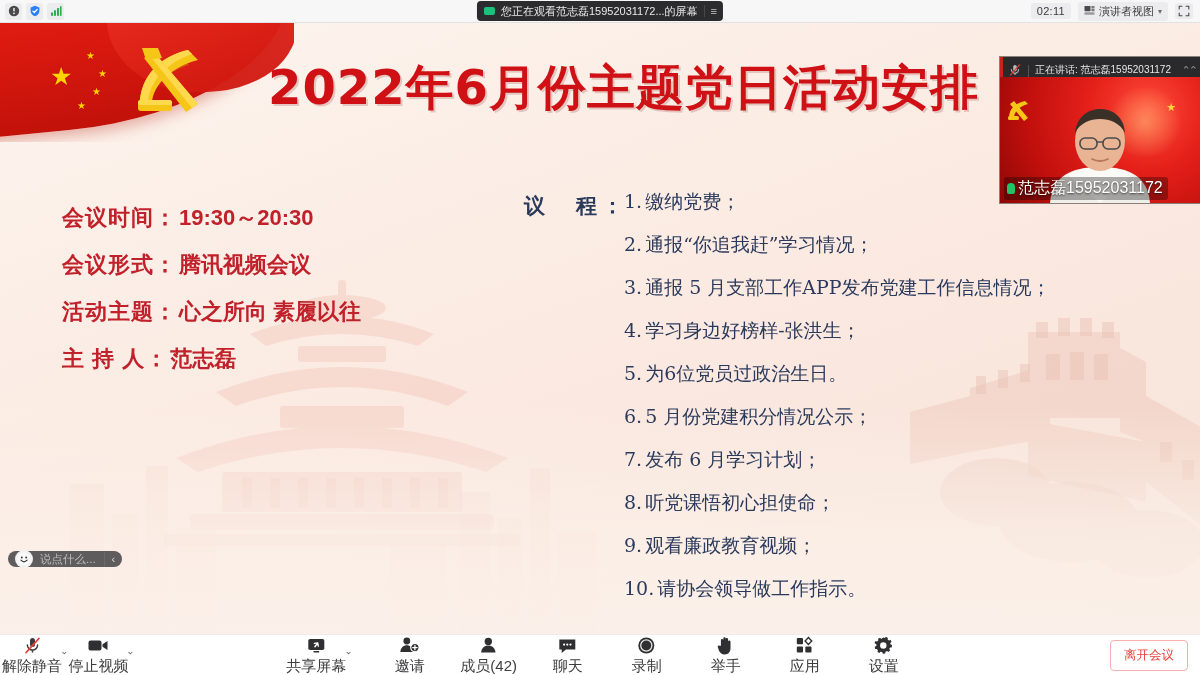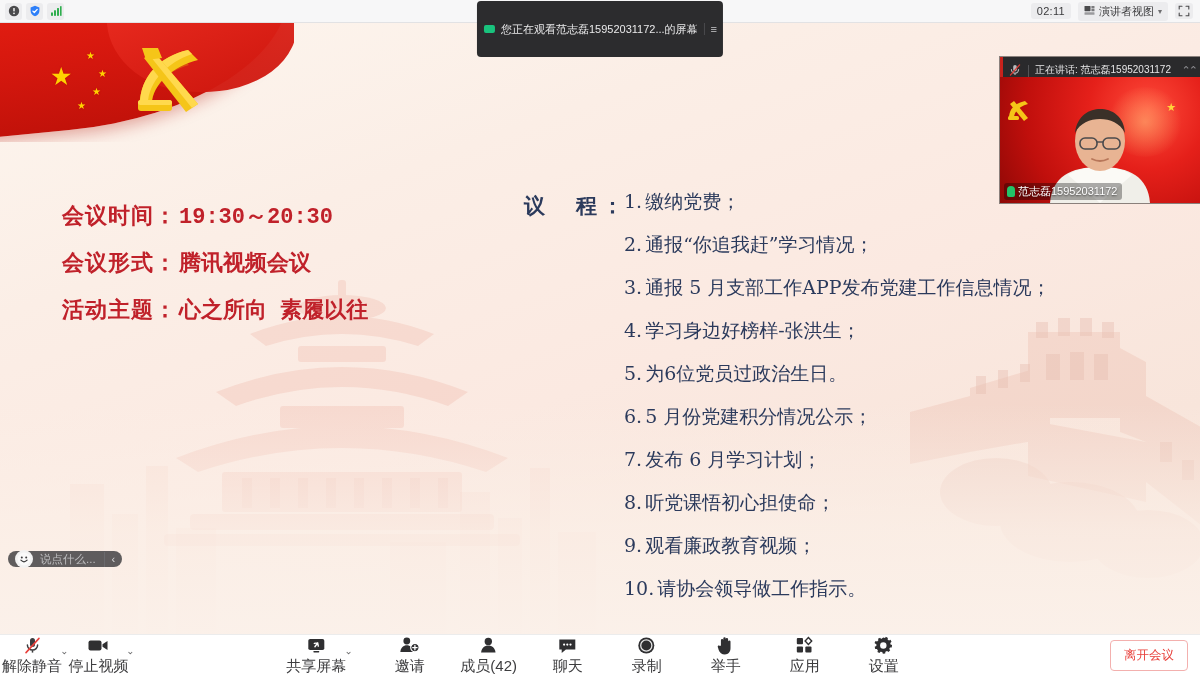--- a/index.html
+++ b/index.html
@@ -12,21 +12,21 @@
   .tb-left{display:flex;align-items:center;gap:4px;padding-left:5px;}
   .tb-ico{width:17px;height:17px;border-radius:3px;background:#ececee;display:flex;align-items:center;justify-content:center;}
   .tb-spacer{flex:1;}
   .tb-right{display:flex;align-items:center;gap:7px;padding-right:7px;}
   .tb-timer{font-size:11px;color:#3a3a3c;background:#ececee;border-radius:3px;padding:2px 6px;letter-spacing:.3px;}
   .tb-view{display:flex;align-items:center;gap:4px;background:#ececee;border-radius:3px;padding:2px 6px;font-size:11px;color:#3a3a3c;}
   .tb-full{width:18px;height:16px;background:#ececee;border-radius:3px;display:flex;align-items:center;justify-content:center;}
 
   
   .share-banner{position:absolute;left:50%;transform:translateX(-50%);top:1px;height:20px;
-       background:#2c2c2e;border-radius:4px;display:flex;align-items:center;gap:6px;padding:18px 7px;z-index:61;}
+       background:#2c2c2e;border-radius:4px;display:flex;align-items:center;gap:6px;padding:0 7px;z-index:61;}
   .share-banner .dot{width:11px;height:8px;background:#19c37d;border-radius:2px;flex:none;}
   .share-banner .txt{color:#e9e9ea;font-size:11px;white-space:nowrap;}
   .share-banner .sep{width:1px;height:12px;background:#4a4a4d;}
   .share-banner .menu{color:#c9c9cb;font-size:11px;letter-spacing:-1px;}
 
   
   .stage{position:absolute;left:0;top:22px;width:1200px;height:612px;overflow:hidden;
          background:linear-gradient(160deg,#fdf6ef 0%,#fbeee6 28%,#fbe9e1 55%,#f8e5db 78%,#f6e2d6 100%);}
 
   
@@ -55,21 +55,21 @@
        background:linear-gradient(to bottom,rgba(250,238,230,0) 0%,rgba(251,240,232,.75) 55%,rgba(251,241,234,.95) 100%);}
 
   
   .slide-title{position:absolute;left:268px;top:34px;font-size:48px;font-weight:bold;color:#cf1116;
       letter-spacing:1px;white-space:nowrap;text-shadow:2px 2px 0 rgba(120,10,10,.18);
       font-family:"DejaVu Sans","Liberation Sans",sans-serif;}
 
   
   .info{position:absolute;left:62px;top:185px;color:#c0212a;}
   .info-row{font-size:22px;line-height:1;margin-bottom:25px;white-space:nowrap;
-      font-family:Liberation Mono, monospace;font-weight:bold;}
+      font-family:Liberation Sans, sans-serif;font-weight:bold;}
   .info-row .k{letter-spacing:1px;}
   .info-row .v{margin-left:2px;}
 
   
   .agenda{position:absolute;left:524px;top:170px;}
   .ag-head{position:absolute;left:0;top:0;font-size:21px;color:#2b3a5c;font-weight:bold;
       letter-spacing:5px;font-family:"DejaVu Serif","Liberation Serif",serif;white-space:nowrap;}
   .ag-list{position:absolute;left:100px;top:0;width:470px;}
   .ag-item{font-size:19px;color:#2b3a5c;line-height:1;margin-bottom:24px;white-space:nowrap;
       font-family:"DejaVu Serif","Liberation Serif",serif;}
@@ -96,21 +96,21 @@
   .thumb-vid{position:relative;height:126px;overflow:hidden;
       background:radial-gradient(circle at 74% 26%, #ff4a3a 0%, #e5201a 34%, #c00f0c 70%, #8e0806 100%);}
   .thumb-vid .glow{position:absolute;right:16px;top:10px;width:78px;height:70px;border-radius:50%;
       background:radial-gradient(circle,rgba(255,190,120,.55),rgba(255,90,40,0) 70%);}
   .thumb-vid .minihammer{position:absolute;left:6px;top:22px;width:26px;height:26px;}
   .thumb-vid .ministar{position:absolute;right:24px;top:24px;color:#ffd43a;font-size:11px;}
   .person{position:absolute;left:50%;bottom:0;transform:translateX(-50%);width:120px;height:98px;}
   .namebadge{position:absolute;left:4px;bottom:3px;display:flex;align-items:center;gap:3px;
       background:rgba(0,0,0,.32);border-radius:3px;padding:1px 5px 1px 3px;}
   .namebadge .mi{width:8px;height:11px;background:#23c268;border-radius:4px 4px 2px 2px;flex:none;}
-  .namebadge .nt{color:#fff;font-size:11px;white-space:nowrap;text-shadow:0 1px 2px rgba(0,0,0,.6);}
+  .namebadge .nt{color:#fff;font-size:16px;white-space:nowrap;text-shadow:0 1px 2px rgba(0,0,0,.6);}
 
   
   .toolbar{position:absolute;left:0;top:634px;width:1200px;height:41px;background:#ffffff;
       border-top:1px solid #ececec;z-index:55;}
   .tool-left{position:absolute;left:6px;top:0;height:41px;display:flex;align-items:center;}
   .tool-center{position:absolute;left:50%;transform:translateX(-50%);top:0;height:41px;
       display:flex;align-items:center;gap:27px;}
   .tool-right{position:absolute;right:12px;top:0;height:41px;display:flex;align-items:center;padding-left:30px;}
   .tool{display:flex;flex-direction:column;align-items:center;justify-content:center;width:52px;cursor:default;}
   .tool .gi{height:20px;display:flex;align-items:flex-end;justify-content:center;}
@@ -265,30 +265,34 @@
       </g>
       <path d="M12 60 C12 33 32 12 60 6 L70 16 C46 22 24 40 24 60 Z" fill="#f5c518"></path>
       <path d="M12 60 C12 33 32 12 60 6 L64 10 C40 18 20 38 20 60 Z" fill="#ffd94d"></path>
       <rect x="10" y="56" width="34" height="11" rx="3" fill="#f5c518"></rect>
       <rect x="10" y="56" width="34" height="5" rx="2.5" fill="#ffd94d"></rect>
       <path d="M26 8 L70 60 L58 68 L16 14 Z" fill="#f5c518"></path>
       <path d="M26 8 L70 60 L64 64 L22 12 Z" fill="#ffd94d"></path>
       <path d="M14 4 L30 4 L34 14 L18 16 Z" fill="#f5c518"></path>
     </svg>
 
+    <div class="slide-title">2022年6月份主题党日活动安排</div>
 
     <div class="info">
       <div class="info-row">
         <span class="k">会议时间：</span><span class="v">19:30～20:30</span>
       </div>
       <div class="info-row">
         <span class="k">会议形式：</span><span class="v">腾讯视频会议</span>
       </div>
       <div class="info-row">
         <span class="k">活动主题：</span><span class="v">心之所向  素履以往</span>
+      </div>
+      <div class="info-row">
+        <span class="k">主 持 人：</span><span class="v">范志磊</span>
       </div>
     </div>
 
     <div class="agenda">
       <div class="ag-head">议　程：</div>
       <div class="ag-list">
         <div class="ag-item"><span class="num">1.</span><span>缴纳党费；</span></div>
         <div class="ag-item"><span class="num">2.</span><span>通报“你追我赶”学习情况；</span></div>
         <div class="ag-item"><span class="num">3.</span><span>通报 5 月支部工作APP发布党建工作信息情况；</span></div>
         <div class="ag-item"><span class="num">4.</span><span>学习身边好榜样-张洪生；</span></div>

